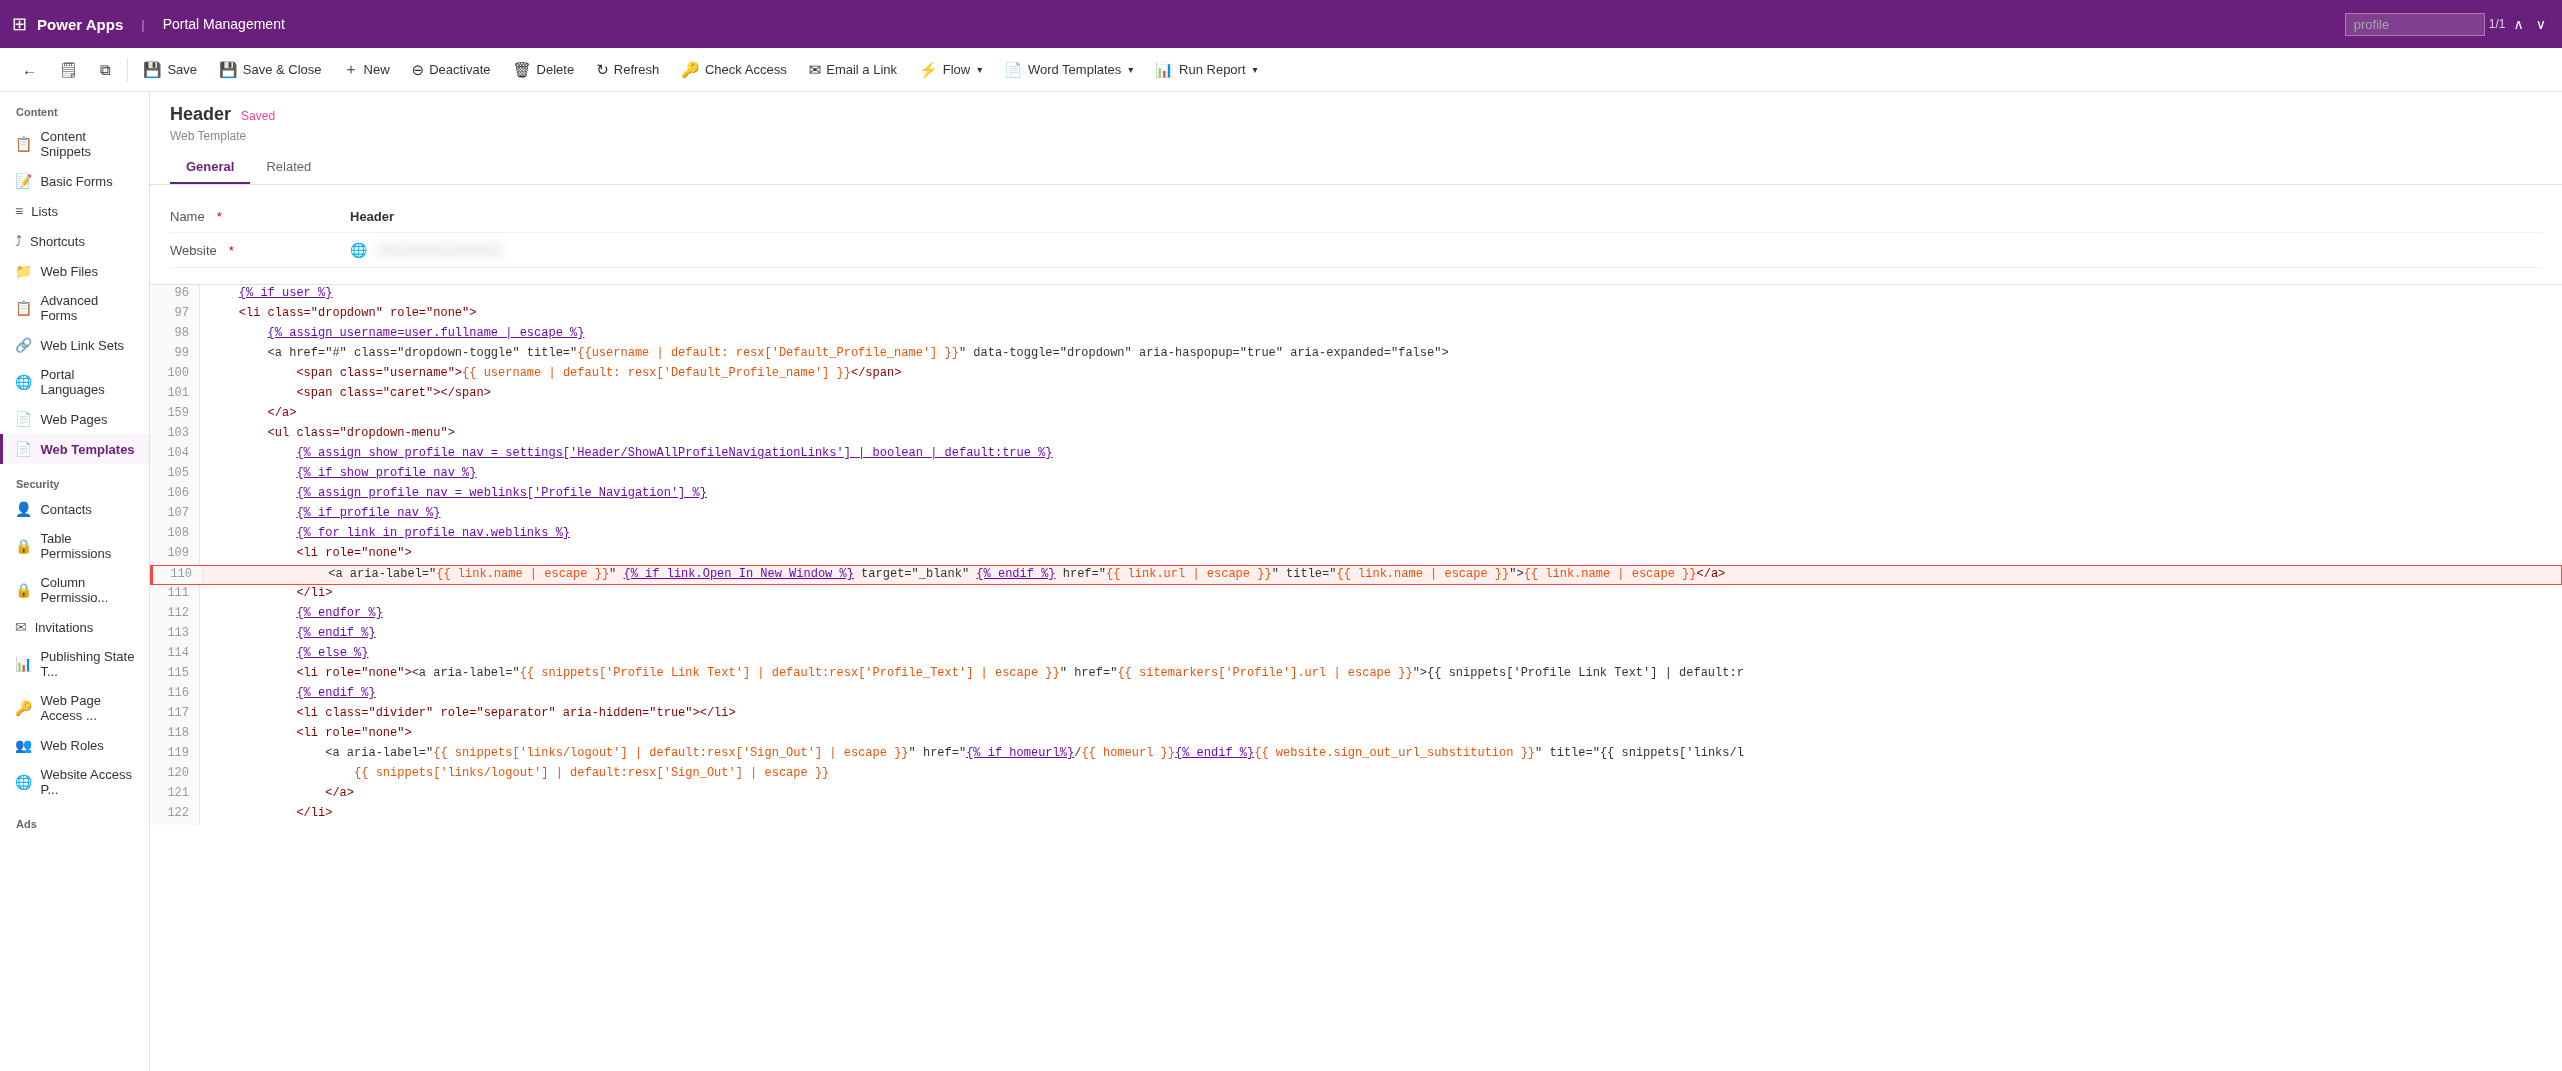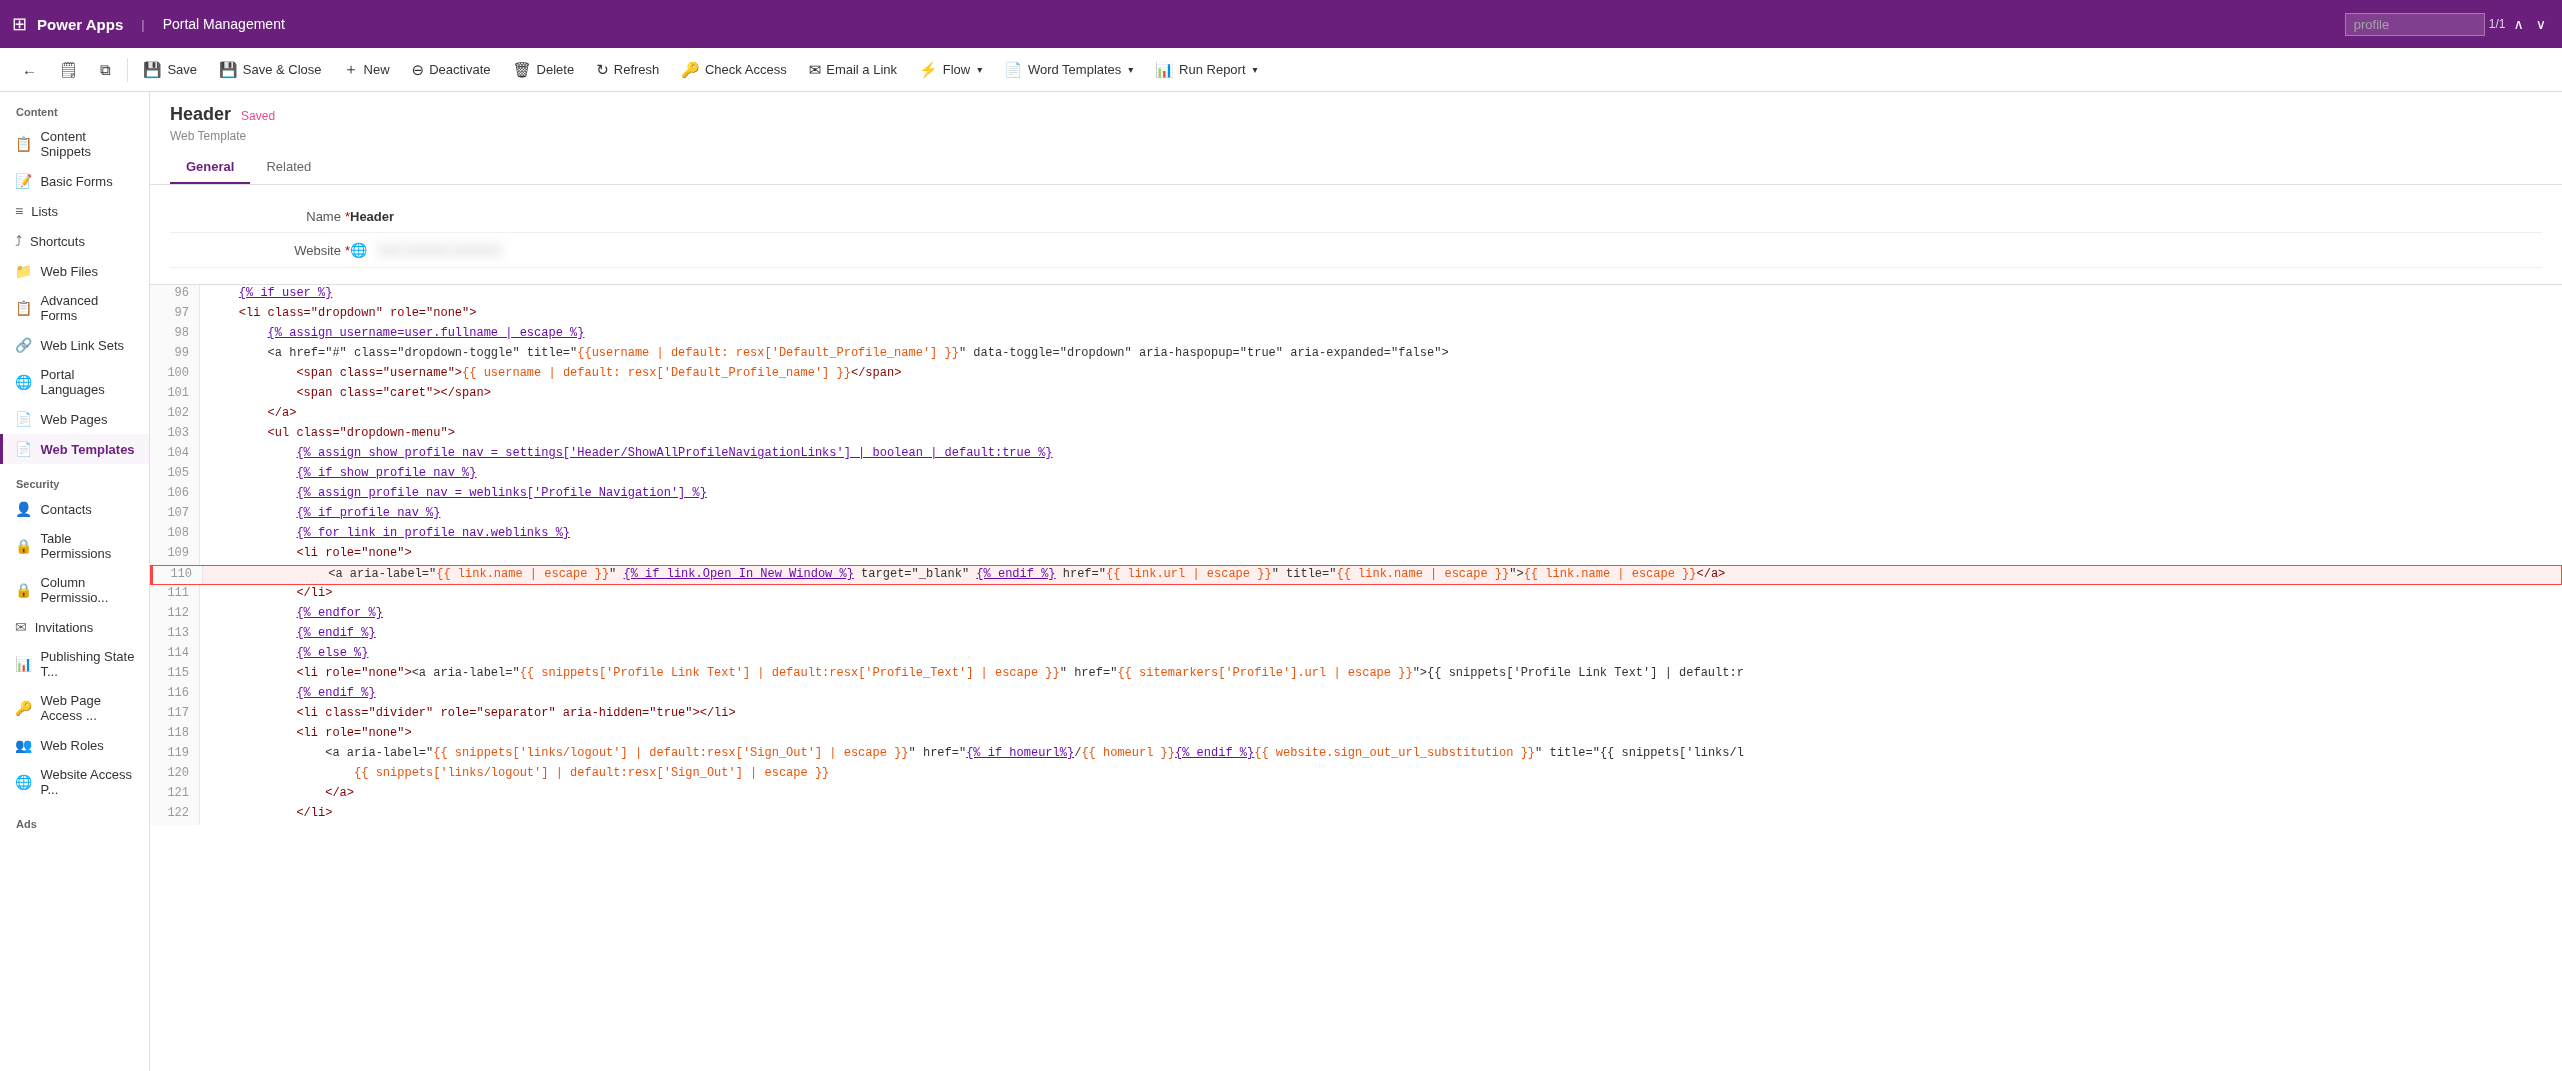--- a/index.html
+++ b/index.html
@@ -172,22 +172,21 @@
       padding: 8px 0;
       border-bottom: 1px solid #f0f0f0;
     }
     .form-label {
       width: 180px;
       font-size: 13px;
       color: #555;
       flex-shrink: 0;
       display: flex;
       align-items: center;
-      gap: 4px;
-      justify-content: flex-end;
+      gap: 12px;
     }
     .required-star { color: #c00; }
     .form-value {
       flex: 1;
       font-size: 13px;
       color: #333;
       font-weight: 600;
     }
     .form-value-website {
       display: flex;
@@ -469,21 +468,21 @@
           </div>
           <div class="code-line">
             <span class="line-number">100</span>
             <span class="line-content">            <span class="c-tag">&lt;span class="username"&gt;</span><span class="c-attr">{{ username | default: resx['Default_Profile_name'] }}</span><span class="c-tag">&lt;/span&gt;</span></span>
           </div>
           <div class="code-line">
             <span class="line-number">101</span>
             <span class="line-content">            <span class="c-tag">&lt;span class="caret"&gt;</span><span class="c-tag">&lt;/span&gt;</span></span>
           </div>
           <div class="code-line">
-            <span class="line-number">102</span>
+            <span class="line-number">159</span>
             <span class="line-content">        <span class="c-tag">&lt;/a&gt;</span></span>
           </div>
           <div class="code-line">
             <span class="line-number">103</span>
             <span class="line-content">        <span class="c-tag">&lt;ul class="dropdown-menu"&gt;</span></span>
           </div>
           <div class="code-line">
             <span class="line-number">104</span>
             <span class="line-content">            <span class="c-liquid">{% assign show_profile_nav = settings['Header/ShowAllProfileNavigationLinks'] | boolean | default:true %}</span></span>
           </div>

